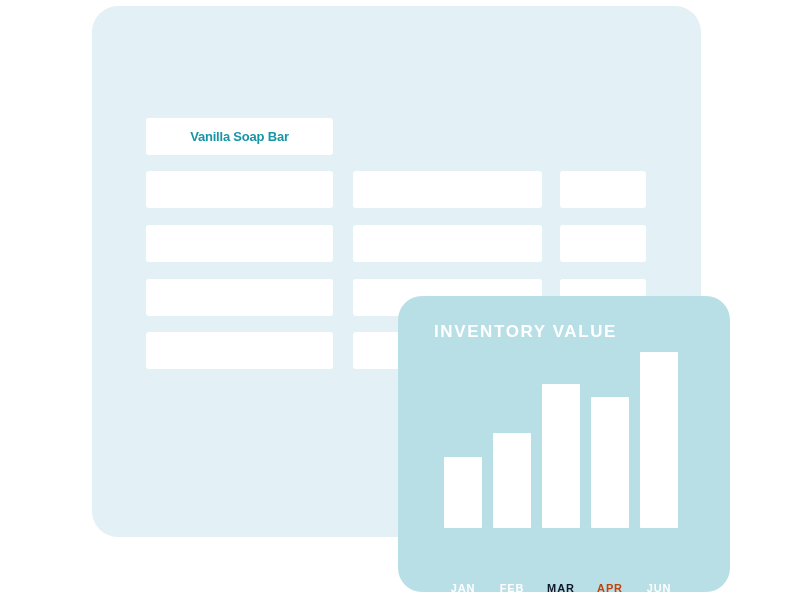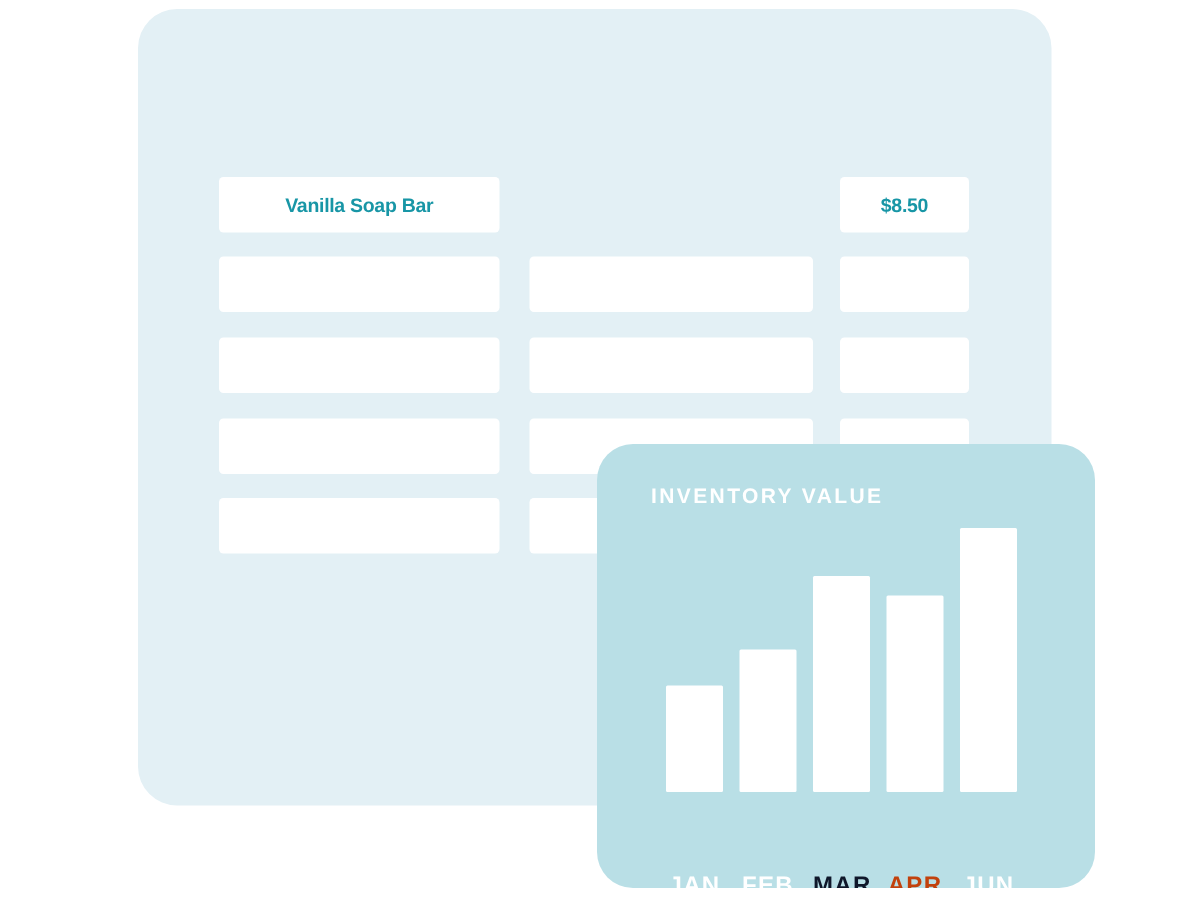--- a/index.html
+++ b/index.html
@@ -88,21 +88,21 @@
     height: 296px;
     background: #b9dfe6;
     border-radius: 24px;
     overflow: hidden;
   }
 
   .chart-title {
     position: absolute;
     left: 36px;
     top: 26px;
-    font-size: 14px;
+    font-size: 17px;
     font-weight: bold;
     color: #ffffff;
     letter-spacing: 1.6px;
     white-space: nowrap;
   }
 
   .plot {
     position: absolute;
     left: 46px;
     top: 45px;
@@ -124,41 +124,38 @@
     width: 38px;
     background: #ffffff;
     border-radius: 1px;
   }
 
   .bar-label {
     position: absolute;
     top: 241px;
     width: 38px;
     text-align: center;
-    font-size: 16px;
+    font-size: 11px;
     font-weight: bold;
     color: #ffffff;
     letter-spacing: 0.9px;
   }
 </style>
 </head>
 <body>
 
 <div id="stage">
 
   <div class="panel"></div>
 
   <div class="table">
 
     <div class="row row-header">
       <div class="cell col-0">
         <span class="cell-text">Vanilla Soap Bar</span>
-      </div>
-      <div class="cell col-2">
-        <span class="cell-text">$8.50</span>
       </div>
     </div>
 
     <div class="row row-1">
       <div class="cell col-0"></div>
       <div class="cell col-1"></div>
       <div class="cell col-2"></div>
     </div>
 
     <div class="row row-2">

